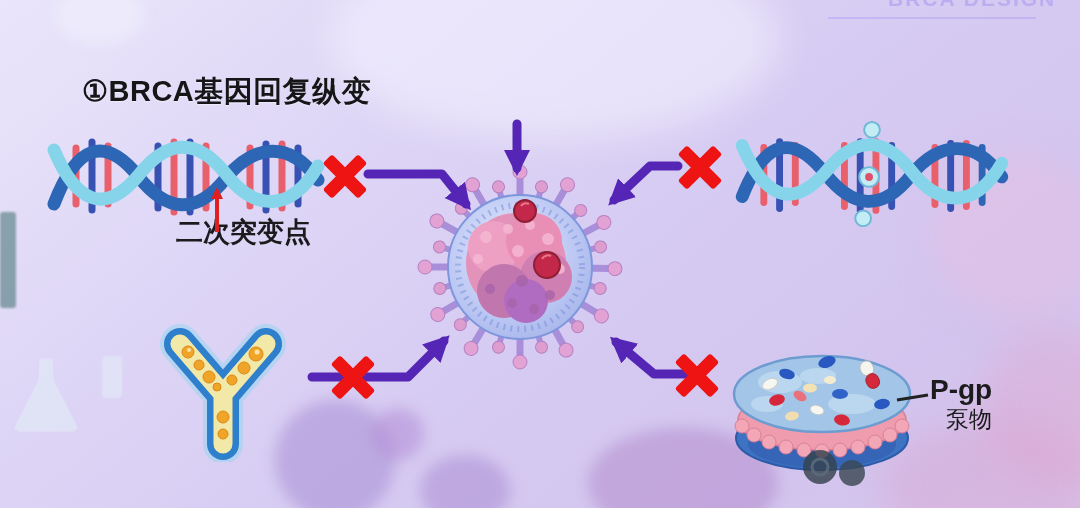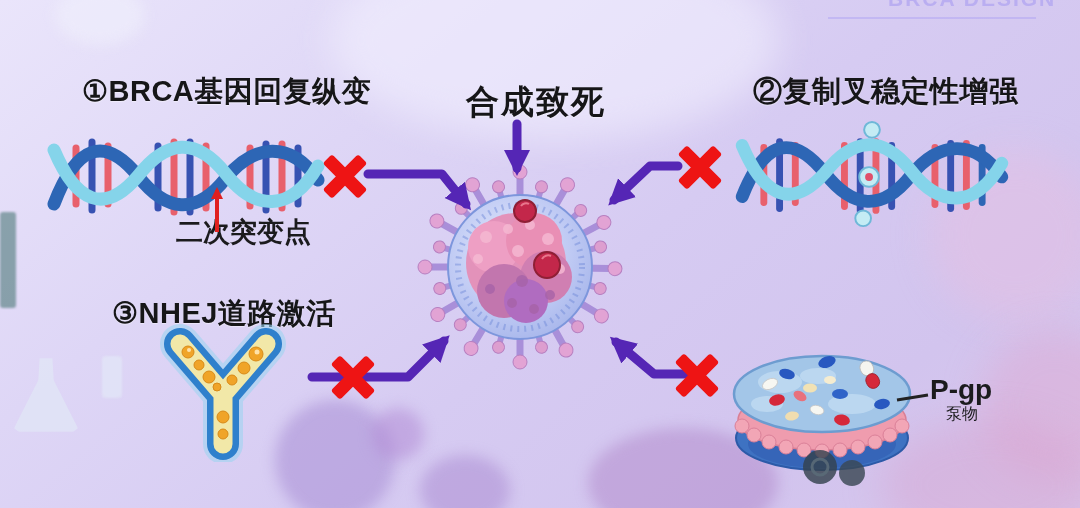--- a/index.html
+++ b/index.html
@@ -39,27 +39,24 @@
   <div class="blob" style="left:420px;top:455px;width:90px;height:70px;background:rgba(158,120,200,.4);"></div>
   <div class="blob" style="left:55px;top:-15px;width:90px;height:60px;background:rgba(240,240,252,.6);"></div>
   <div class="abs" style="left:0;top:212px;width:16px;height:96px;background:rgba(62,112,108,.55);border-radius:3px;filter:blur(1px);"></div>
   <div class="abs" style="left:14px;top:358px;width:64px;height:74px;background:rgba(225,236,246,.55);clip-path:polygon(40% 0,60% 0,62% 30%,100% 95%,92% 100%,8% 100%,0 95%,38% 30%);filter:blur(1px);"></div>
   <div class="abs" style="left:102px;top:356px;width:20px;height:42px;background:rgba(228,236,248,.55);border-radius:4px;filter:blur(1px);"></div>
 
   <div id="brand">BRCA DESIGN</div>
   <div id="brand-line"></div>
 
   <div class="title" style="left:82px;top:72px;">①BRCA基因回复纵变</div>
-  <div class="title" style="left:753px;top:72px;">②复制叉稳定性增强</div>
-  <div class="title" style="left:466px;top:80px;font-size:33px;letter-spacing:2px;">合成致死</div>
-  <div class="title" style="left:112px;top:294px;">③NHEJ道路激活</div>
 
   <div class="annot" style="left:176px;top:214px;font-size:27px;">二次突变点</div>
   <div class="annot" style="left:930px;top:374px;font-size:28px;">P-gp</div>
-  <div class="annot" style="left:946px;top:404px;font-size:16px;font-weight:normal;">泵物</div>
+  <div class="annot" style="left:946px;top:404px;font-size:23px;font-weight:normal;">泵物</div>
 
   <svg class="abs" style="left:46px;top:112px;" width="280" height="128" viewBox="0 0 280 120">
     <g stroke-linecap="round">
       <g stroke-width="7">
         <line x1="30" y1="32" x2="30" y2="88" stroke="#e8606c"></line>
         <line x1="46" y1="26" x2="46" y2="94" stroke="#3752b2"></line>
         <line x1="62" y1="30" x2="62" y2="88" stroke="#e8606c"></line>
         <line x1="112" y1="30" x2="112" y2="92" stroke="#3752b2"></line>
         <line x1="128" y1="26" x2="128" y2="96" stroke="#e8606c"></line>
         <line x1="144" y1="26" x2="144" y2="96" stroke="#3752b2"></line>

